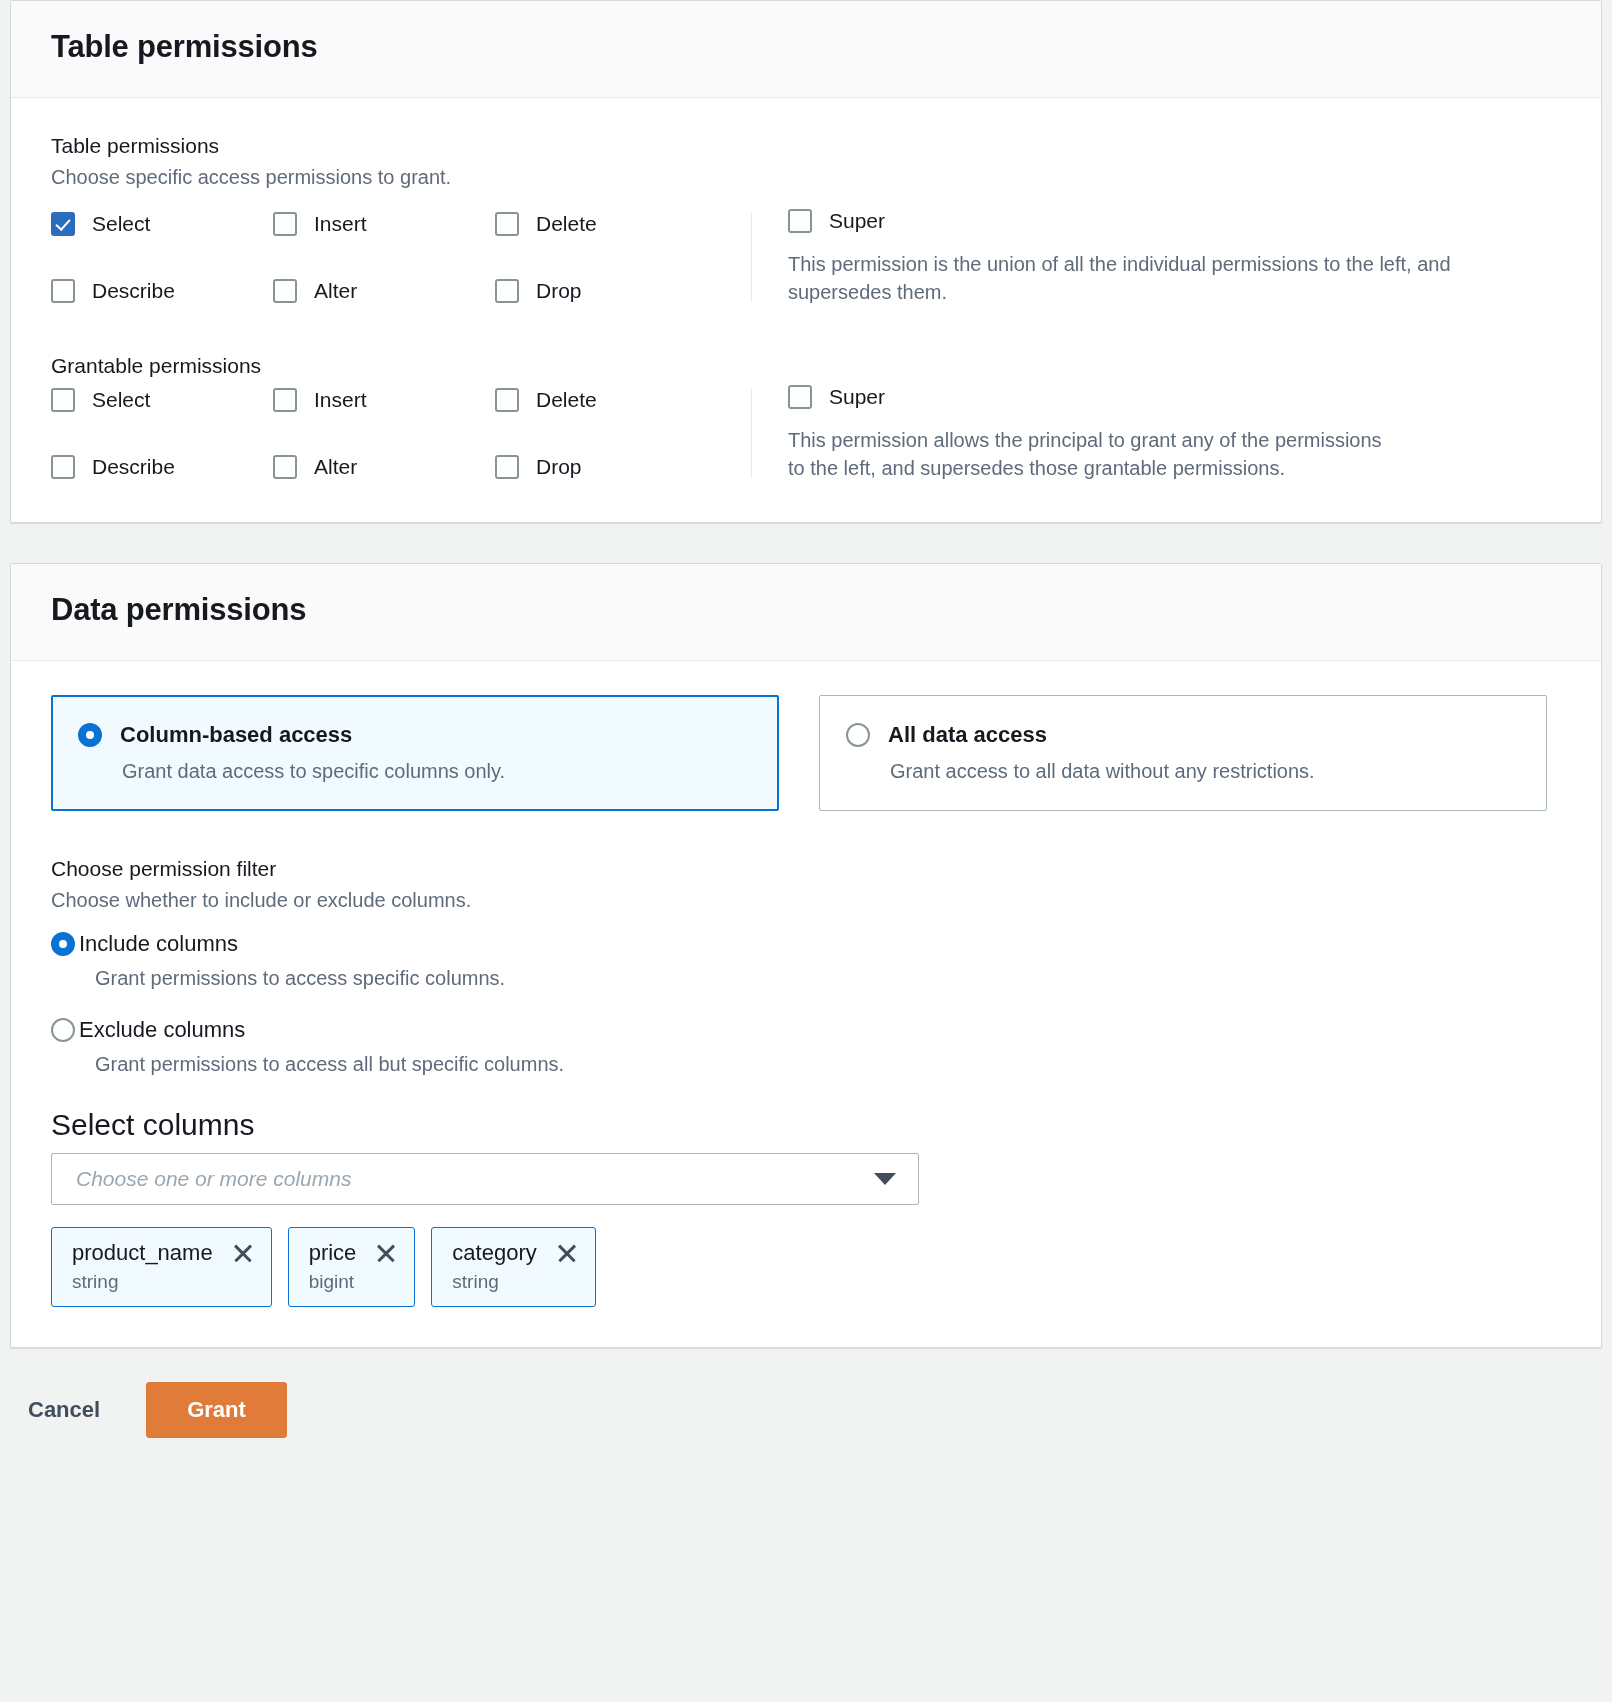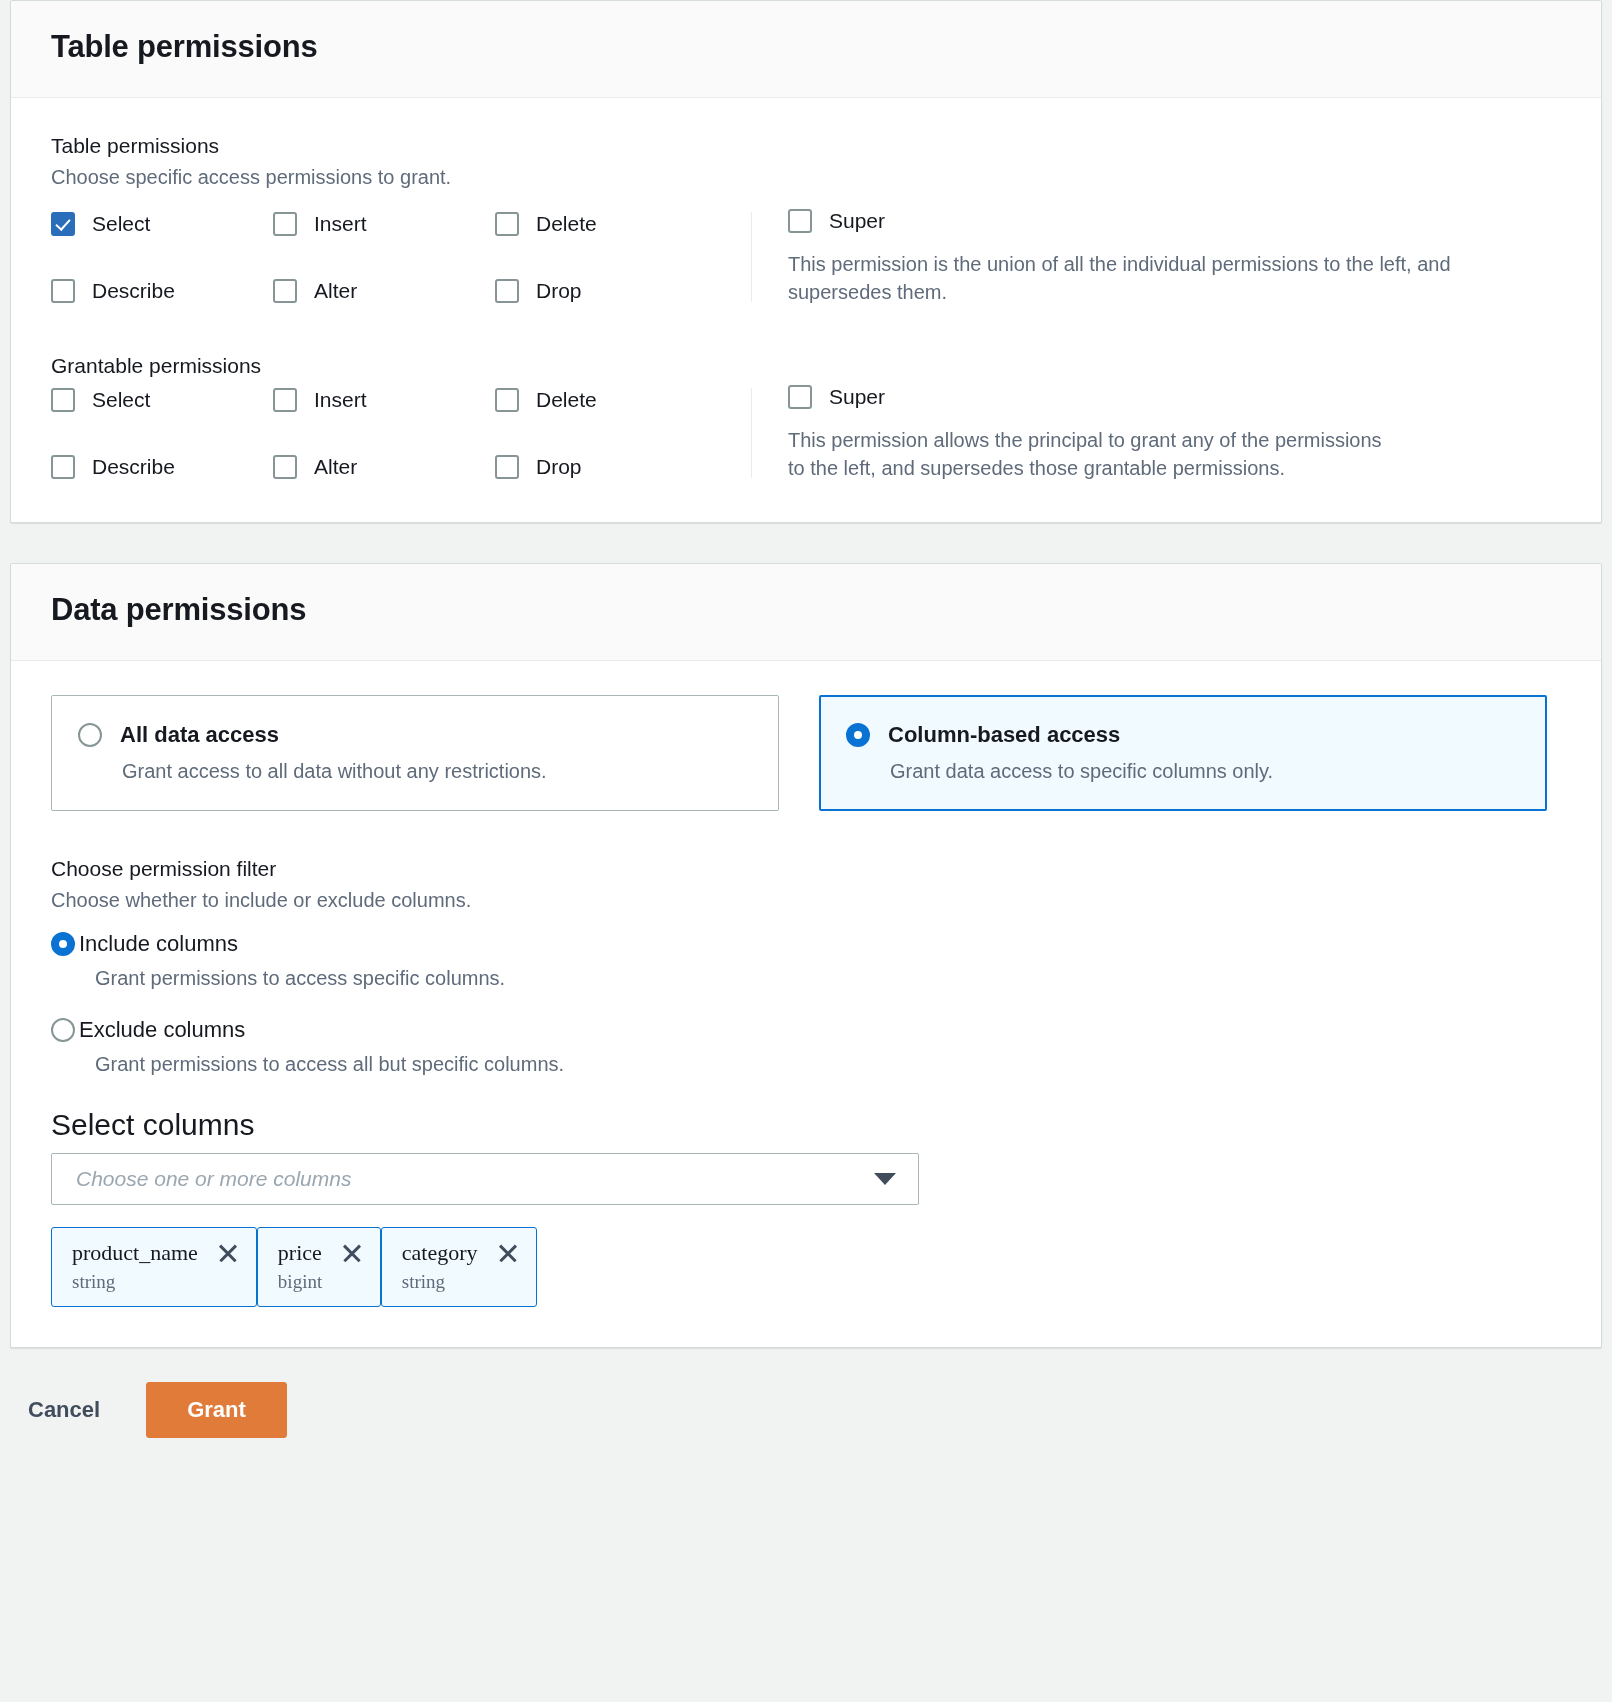--- a/index.html
+++ b/index.html
@@ -176,21 +176,21 @@
   }
   .caret {
     width: 0; height: 0;
     border-left: 11px solid transparent;
     border-right: 11px solid transparent;
     border-top: 12px solid #414d5c;
     margin-right: 4px;
   }
 
   
-  .chips { display: flex; margin-top: 22px; font-family: Liberation Serif, serif; }
+  .chips { display: flex; gap: 16px; margin-top: 22px; }
   .chip {
     border: 1px solid #0972d3;
     background: #f1faff;
     border-radius: 3px;
     padding: 12px 16px 12px 20px;
     min-width: 0;
   }
   .chip-top { display: flex; align-items: center; gap: 18px; }
   .chip-name { font-size: 22px; line-height: 26px; color: #16191f; }
   .chip-x {
@@ -321,34 +321,34 @@
 
   <div class="card-gap"></div>
 
   <section class="card">
     <div class="card-header">
       <h2>Data permissions</h2>
     </div>
     <div class="card-body">
 
       <div class="tiles">
+        <div class="tile selected">
+          <div class="tile-head">
+            <span class="radio on"></span>
+            <span class="tile-title">Column-based access</span>
+          </div>
+          <div class="tile-desc">Grant data access to specific columns only.</div>
+        </div>
+
         <div class="tile">
           <div class="tile-head">
             <span class="radio"></span>
             <span class="tile-title">All data access</span>
           </div>
           <div class="tile-desc">Grant access to all data without any restrictions.</div>
-        </div>
-
-        <div class="tile selected">
-          <div class="tile-head">
-            <span class="radio on"></span>
-            <span class="tile-title">Column-based access</span>
-          </div>
-          <div class="tile-desc">Grant data access to specific columns only.</div>
         </div>
       </div>
 
       <div class="field-label">Choose permission filter</div>
       <div class="field-desc">Choose whether to include or exclude columns.</div>
 
       <div>
         <div class="radio-opt">
           <div class="radio-line">
             <span class="radio on"></span>

